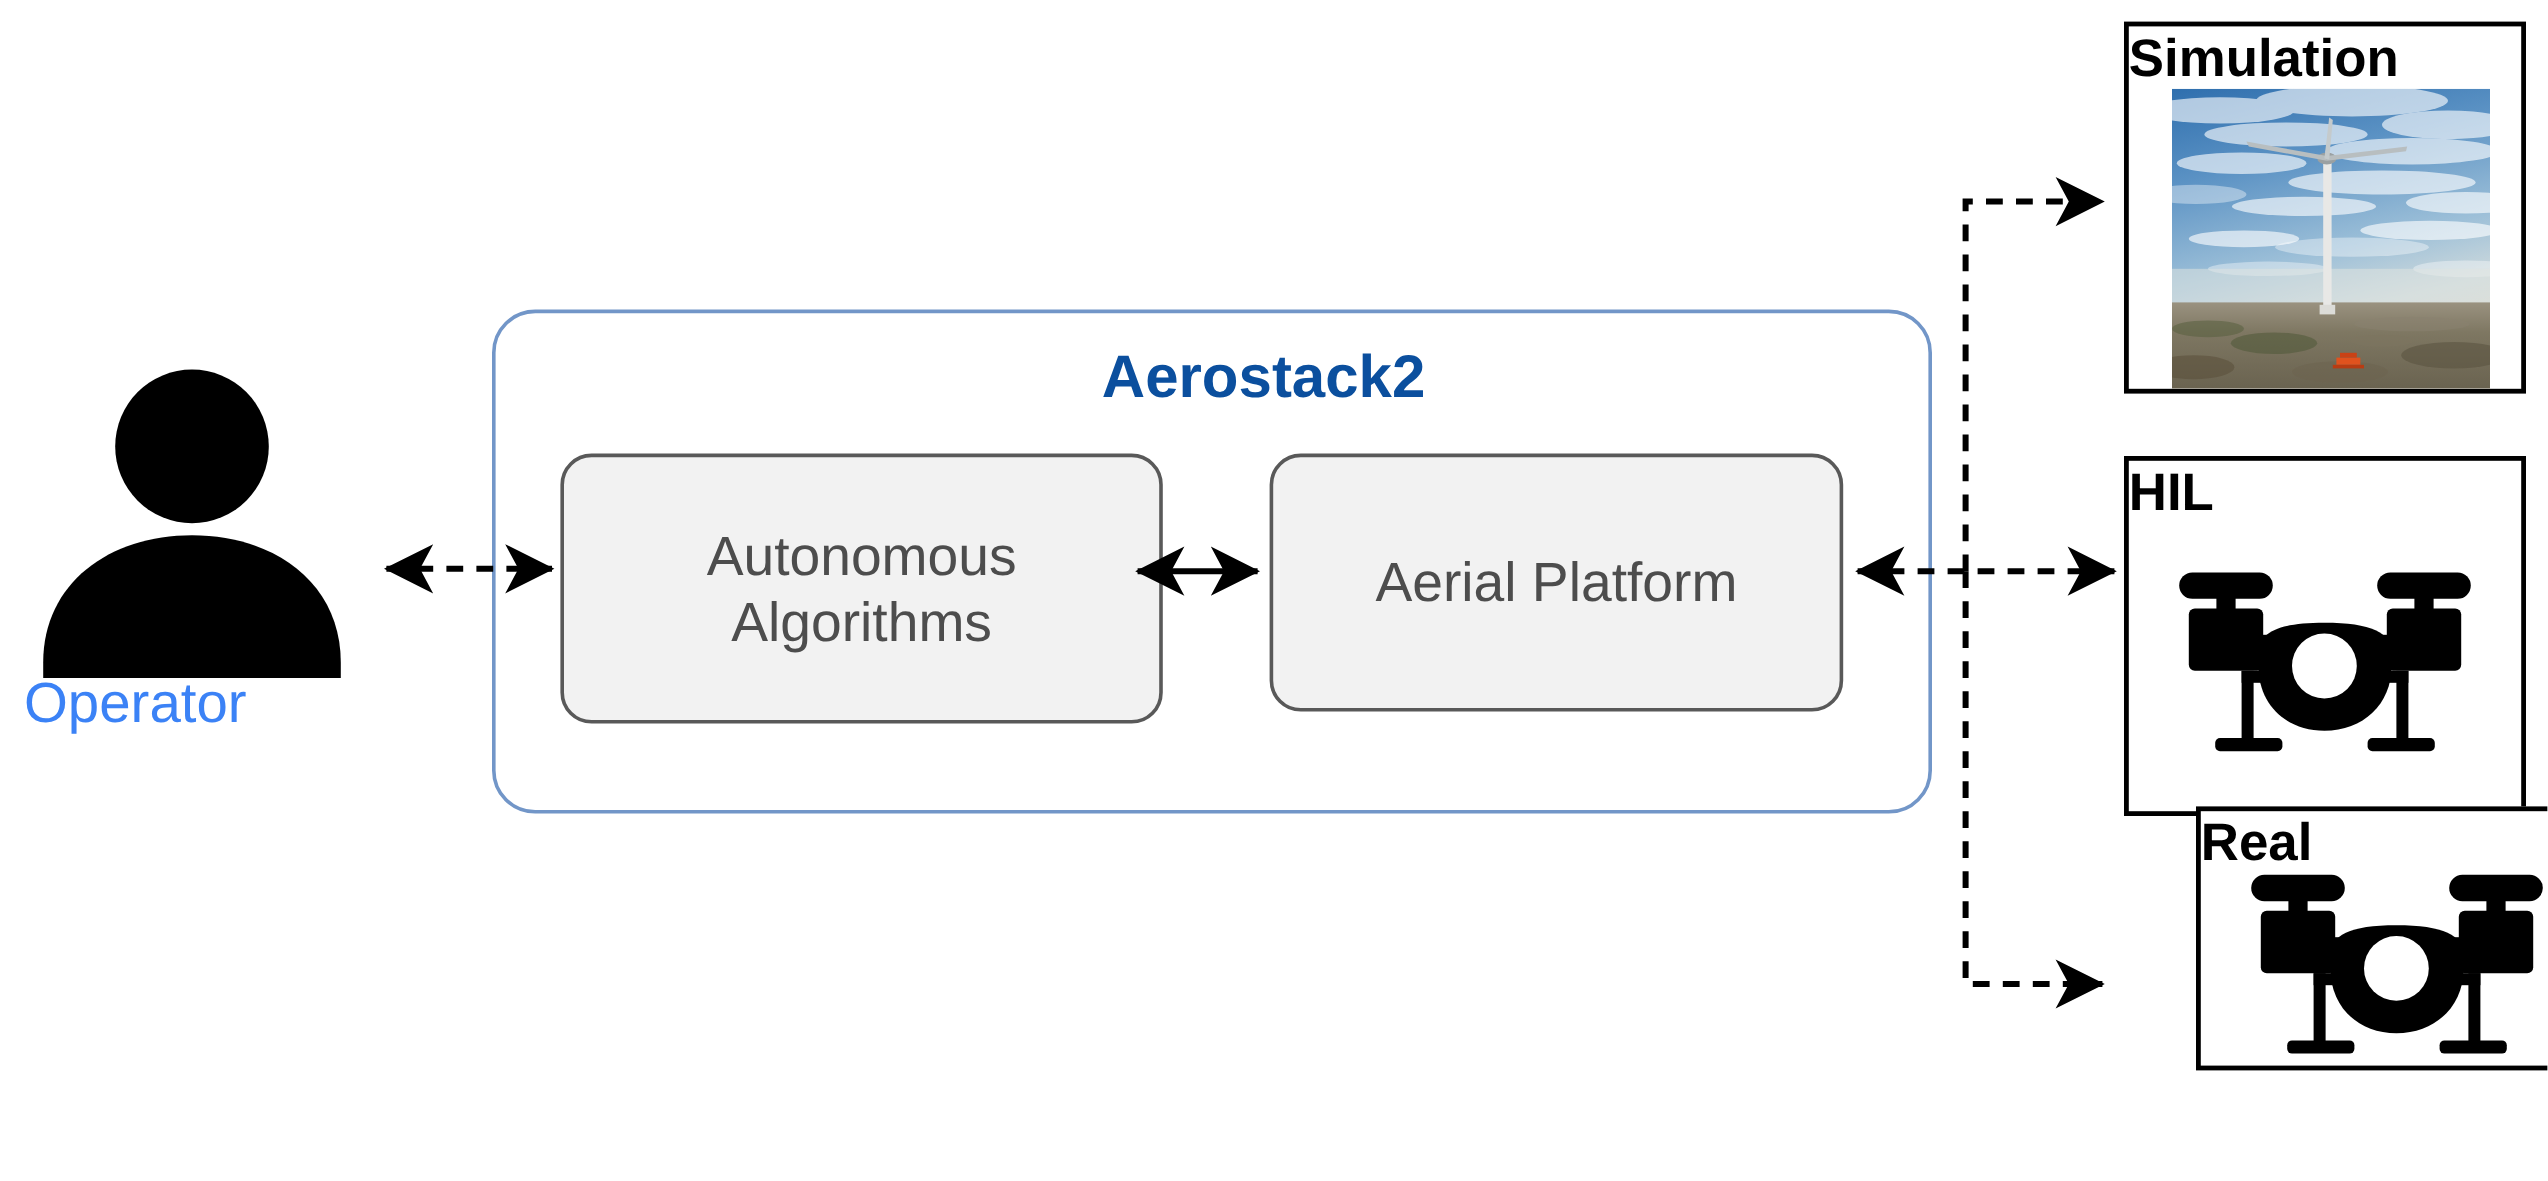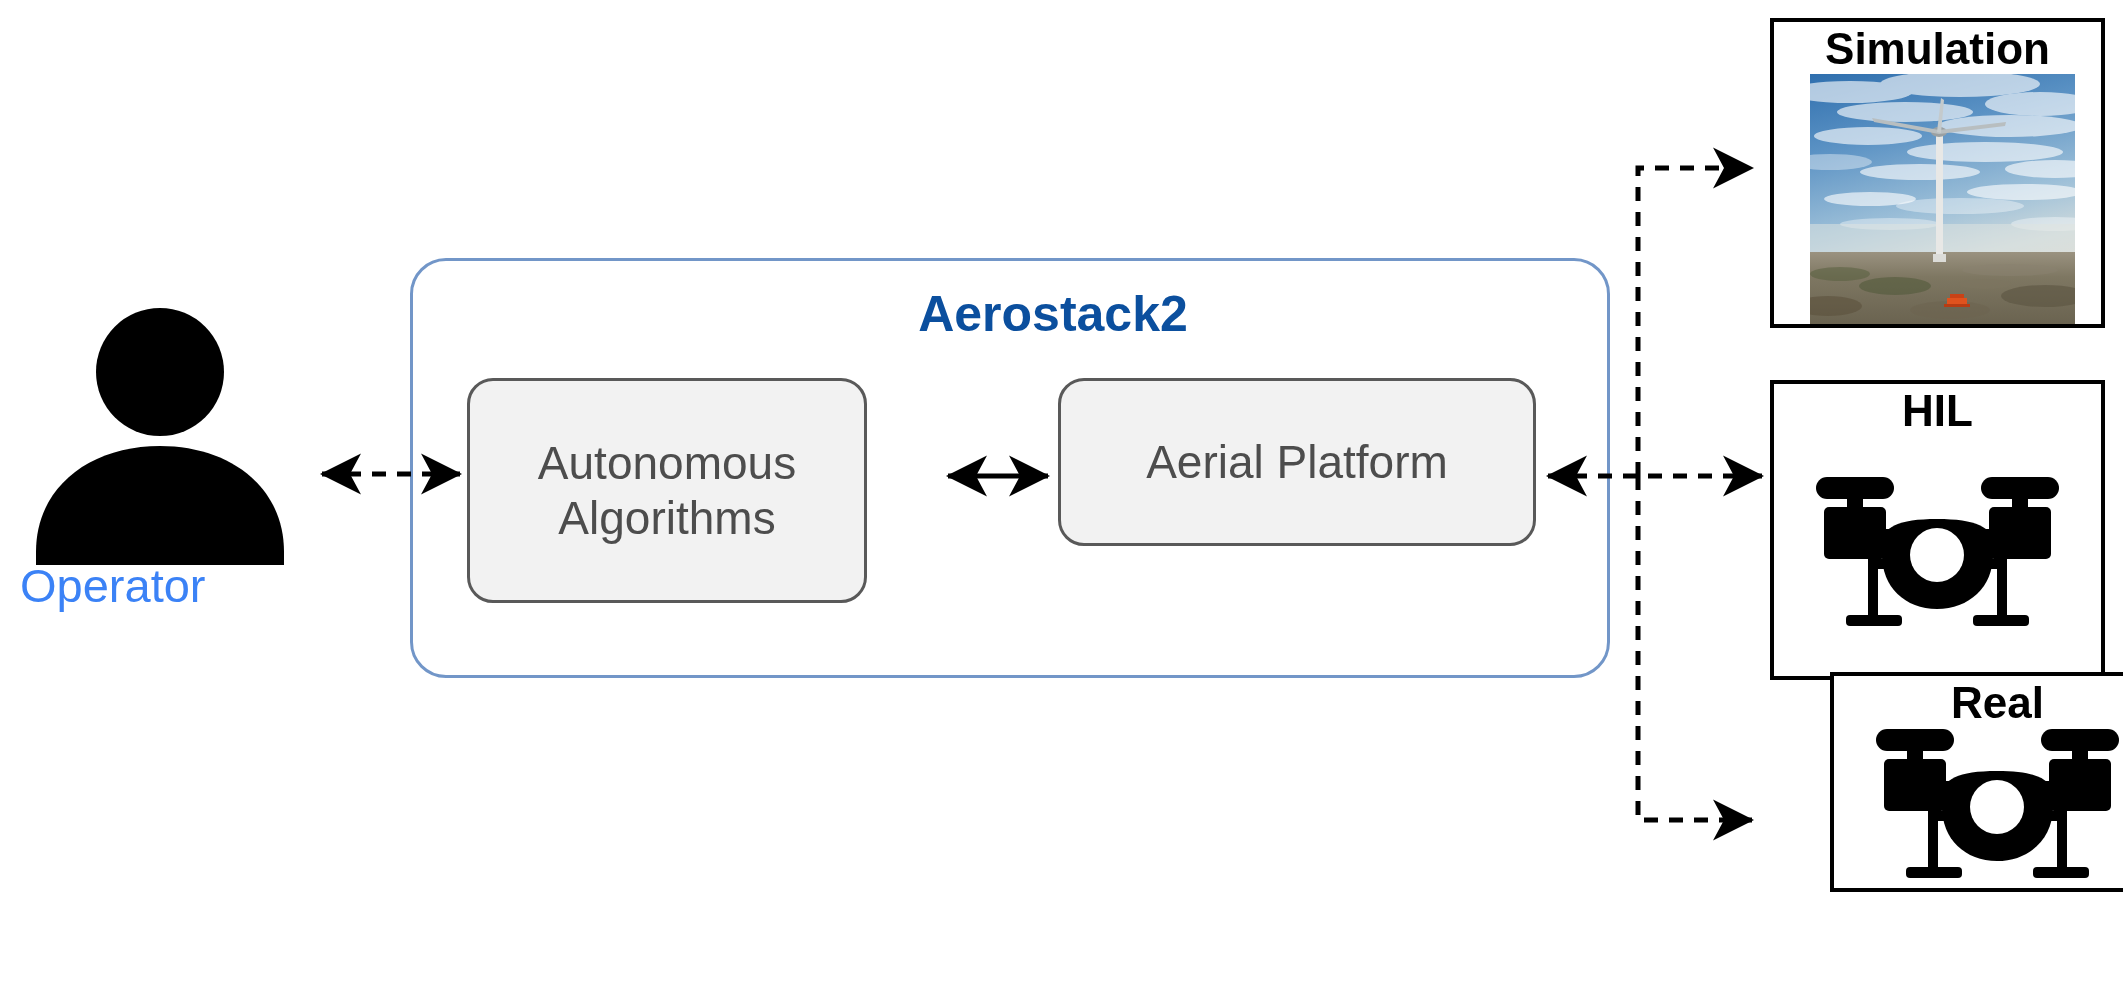--- a/index.html
+++ b/index.html
@@ -84,28 +84,28 @@
     justify-content: center;
     text-align: center;
     color: #4d4d4d;
     font-size: 46px;
     line-height: 1.18;
     font-weight: 400;
   }
   #box-autonomous {
     left: 467px;
     top: 378px;
-    width: 400px;
+    width: 502px;
     height: 225px;
   }
   #box-aerial {
     left: 1058px;
     top: 378px;
     width: 478px;
-    height: 168px;
+    height: 215px;
     justify-content: center;
   }
   .inner-box span { display: block; }
 
   
   #arrow-layer {
     position: absolute;
     left: 0;
     top: 0;
     width: 2123px;
@@ -123,21 +123,21 @@
   }
   #panel-simulation { left: 1770px; top: 18px; width: 335px; height: 310px; }
   #panel-hil        { left: 1770px; top: 350px; width: 335px; height: 300px; margin-top: 30px; }
   #panel-real       { left: 1830px; top: 672px; width: 335px; height: 220px; }
 
   .panel-title {
     position: absolute;
     left: 0;
     top: 4px;
     width: 100%;
-    text-align: center;
+    text-align: left;
     font-size: 44px;
     font-weight: bold;
     color: #000000;
     line-height: 1.05;
     z-index: 3;
   }
   .panel-body {
     position: absolute;
     left: 0;
     right: 0;

